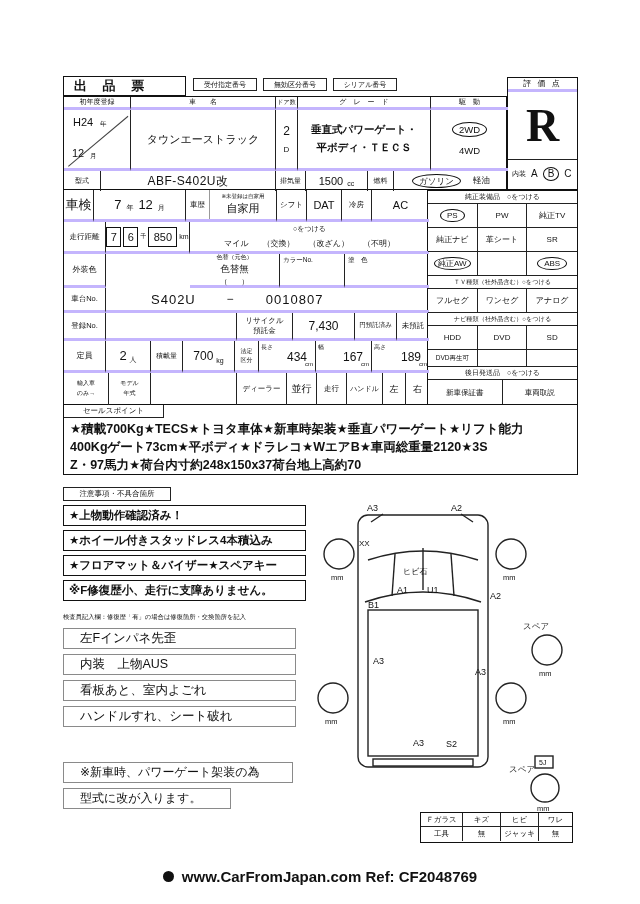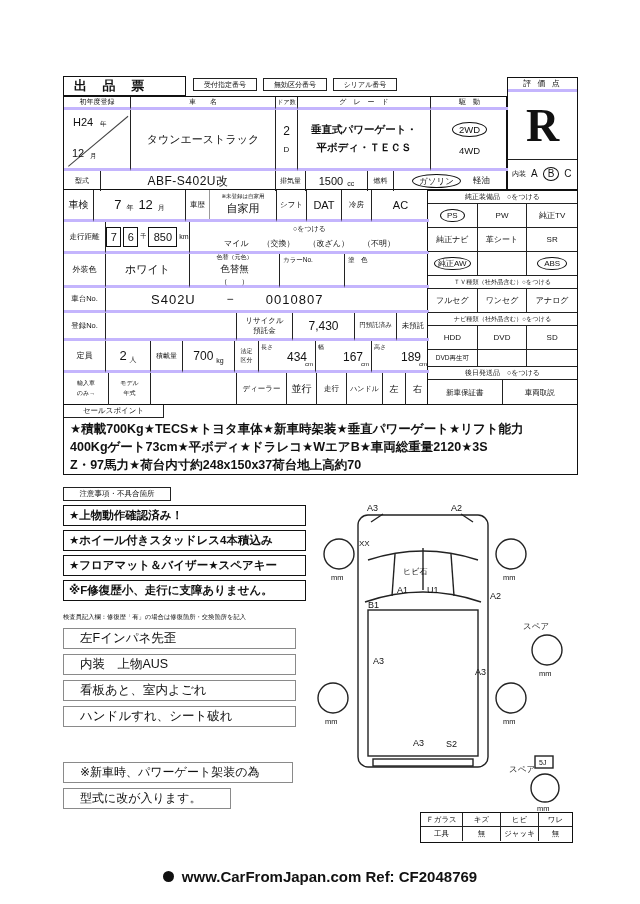--- a/index.html
+++ b/index.html
@@ -86,21 +86,21 @@
     </div>
     <div class="abs br fx sm" style="left:304px;top:74px;width:26px;height:20px">燃料</div>
     <div class="abs fx" style="left:330px;top:74px;width:114px;height:20px;gap:12px;font-size:8.5px">
       <span class="oval">ガソリン</span>
       <span>軽油</span>
     </div>
   </div>
 
   <div class="abs bdr2" style="left:63px;top:190px;width:365px;height:215px;border-top:none">
 
-    <div class="abs br bb fx" style="left:0;top:0;width:30px;height:32px;font-size:10px">車検</div>
+    <div class="abs br bb fx" style="left:0;top:0;width:30px;height:32px;font-size:13px">車検</div>
     <div class="abs br bb fx" style="left:30px;top:0;width:92px;height:32px;gap:5px">
       <span style="font-size:13px">7</span>
       <span style="font-size:7px;margin-top:6px">年</span>
       <span style="font-size:13px">12</span>
       <span style="font-size:7px;margin-top:6px">月</span>
     </div>
     <div class="abs br bb fxs" style="left:122px;top:0;width:91px;height:32px">
       <div class="fx" style="width:24px;height:100%;border-right:1px solid #999;font-size:7.5px">車歴</div>
       <div class="col" style="flex:1;gap:1px">
         <span style="font-size:5.5px">※未登録は自家用</span>
@@ -124,21 +124,20 @@
       <div class="fx" style="height:13px;font-size:7px">○をつける</div>
       <div class="fx" style="height:17px;font-size:8px;gap:14px">
         <span>マイル</span>
         <span>（交換）</span>
         <span>（改ざん）</span>
         <span>（不明）</span>
       </div>
     </div>
 
     <div class="abs br bb fx" style="left:0;top:64px;width:42px;height:34px;font-size:8px">外装色</div>
-    <div class="abs br bb fx" style="left:42px;top:64px;width:84px;height:34px;font-size:11px">ホワイト</div>
     <div class="abs br bb col" style="left:126px;top:64px;width:90px;height:34px;gap:1px">
       <span style="font-size:6px">色替（元色）</span>
       <span style="font-size:9.5px">色替無</span>
       <span style="font-size:7px">（　　）</span>
     </div>
     <div class="abs br bb" style="left:216px;top:64px;width:65px;height:34px">
       <span style="position:absolute;left:3px;top:2px;font-size:6.5px">カラーNo.</span>
     </div>
     <div class="abs bb" style="left:281px;top:64px;width:84px;height:34px">
       <span style="position:absolute;left:3px;top:2px;font-size:6.5px">塗　色</span>

